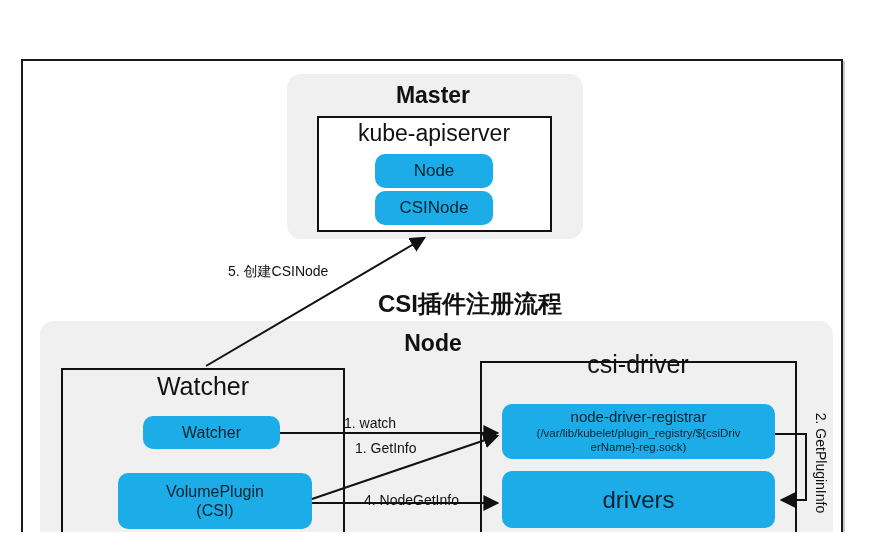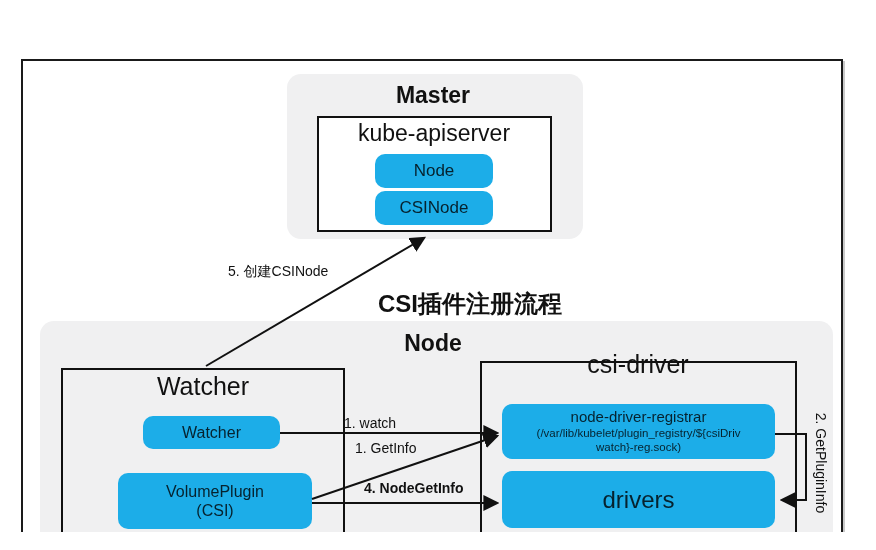--- a/index.html
+++ b/index.html
@@ -40,21 +40,21 @@
   .pill .big{font-size:15px;line-height:1.25;}
   .pill-drivers .big{font-size:24px;line-height:1.05;}
   .pill .path{font-size:11.5px;line-height:1.2;}
   .pill-drivers .path{font-size:13.5px;}
   .preline{white-space:pre-line;}
 
   .arrow-label{position:absolute;font-size:14px;white-space:nowrap;z-index:5;}
   .lbl-watch{left:344px;top:379px;text-align:right;}
   .lbl-getinfo{left:355px;top:404px;}
   .lbl-notify{left:317px;top:427px;}
-  .lbl-nodegetinfo{left:364px;top:444px;font-weight:bold;}
+  .lbl-nodegetinfo{left:364px;top:456px;}
   .lbl-create{left:228px;top:227px;}
   .lbl-getplugininfo{left:821px;top:427px;transform:translate(-50%,-50%) rotate(90deg);}
 
   svg.wires{position:absolute;left:0;top:0;z-index:4;pointer-events:none;}
 </style>
 </head>
 <body>
 
 <div class="canvas">
 
@@ -85,21 +85,21 @@
   </div>
   <div class="pill pill-watcher">
     <span>Watcher</span>
   </div>
 
   <div class="blackbox csidriver-box"></div>
   <div class="boxtitle csidriver-title">csi-driver</div>
   <div class="pill pill-registrar">
     <span class="big">node-driver-registrar</span>
     <span class="path preline">(/var/lib/kubelet/plugin_registry/${csiDriv
-watch}-reg.sock)</span>
+erName}-reg.sock)</span>
   </div>
   <div class="pill pill-drivers">
     <span class="big">drivers</span>
   </div>
 
   <svg class="wires" width="876" height="550">
     <defs>
       <marker id="arr" viewBox="0 0 10 10" refX="8.5" refY="5" markerWidth="8" markerHeight="8" orient="auto-start-reverse">
         <path d="M0,0 L10,5 L0,10 z" fill="#111"></path>
       </marker>

